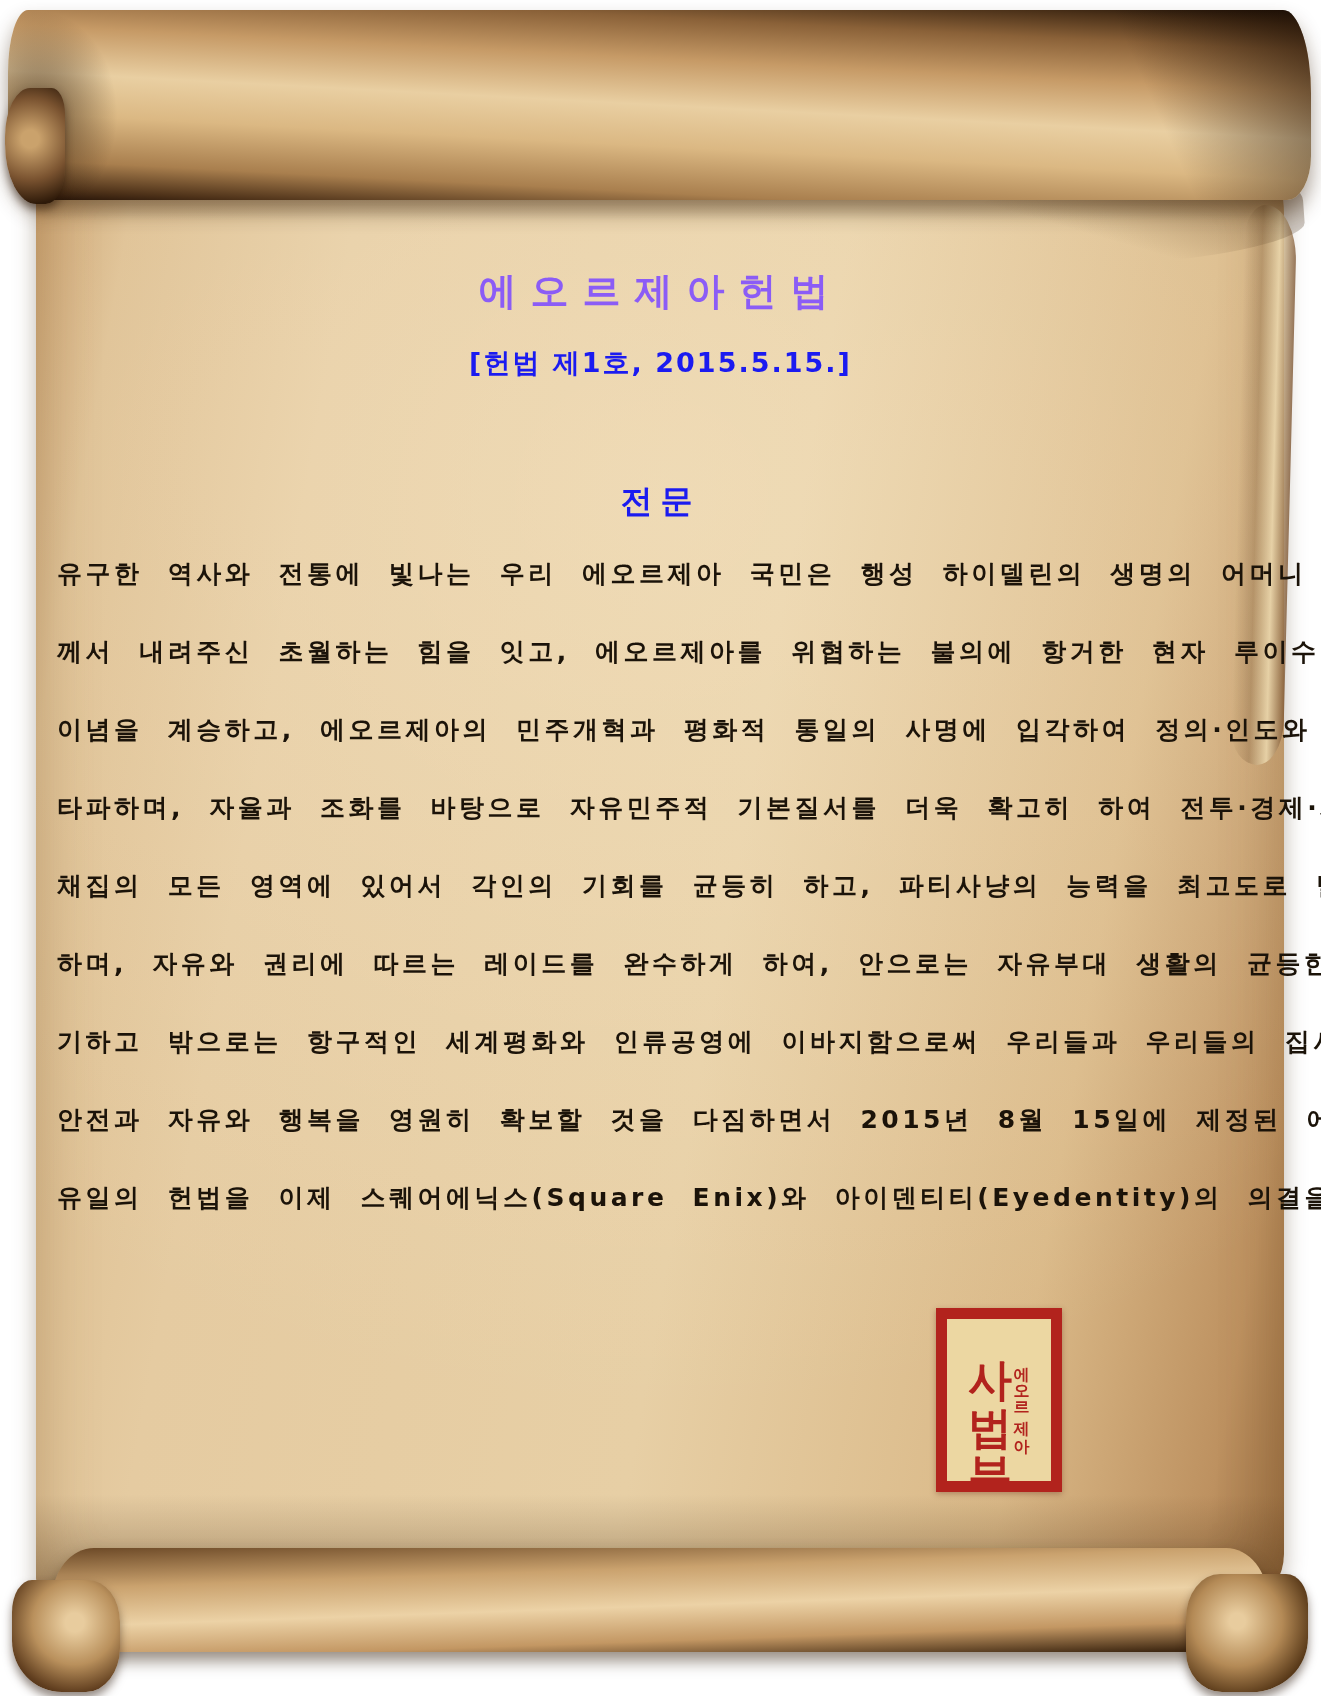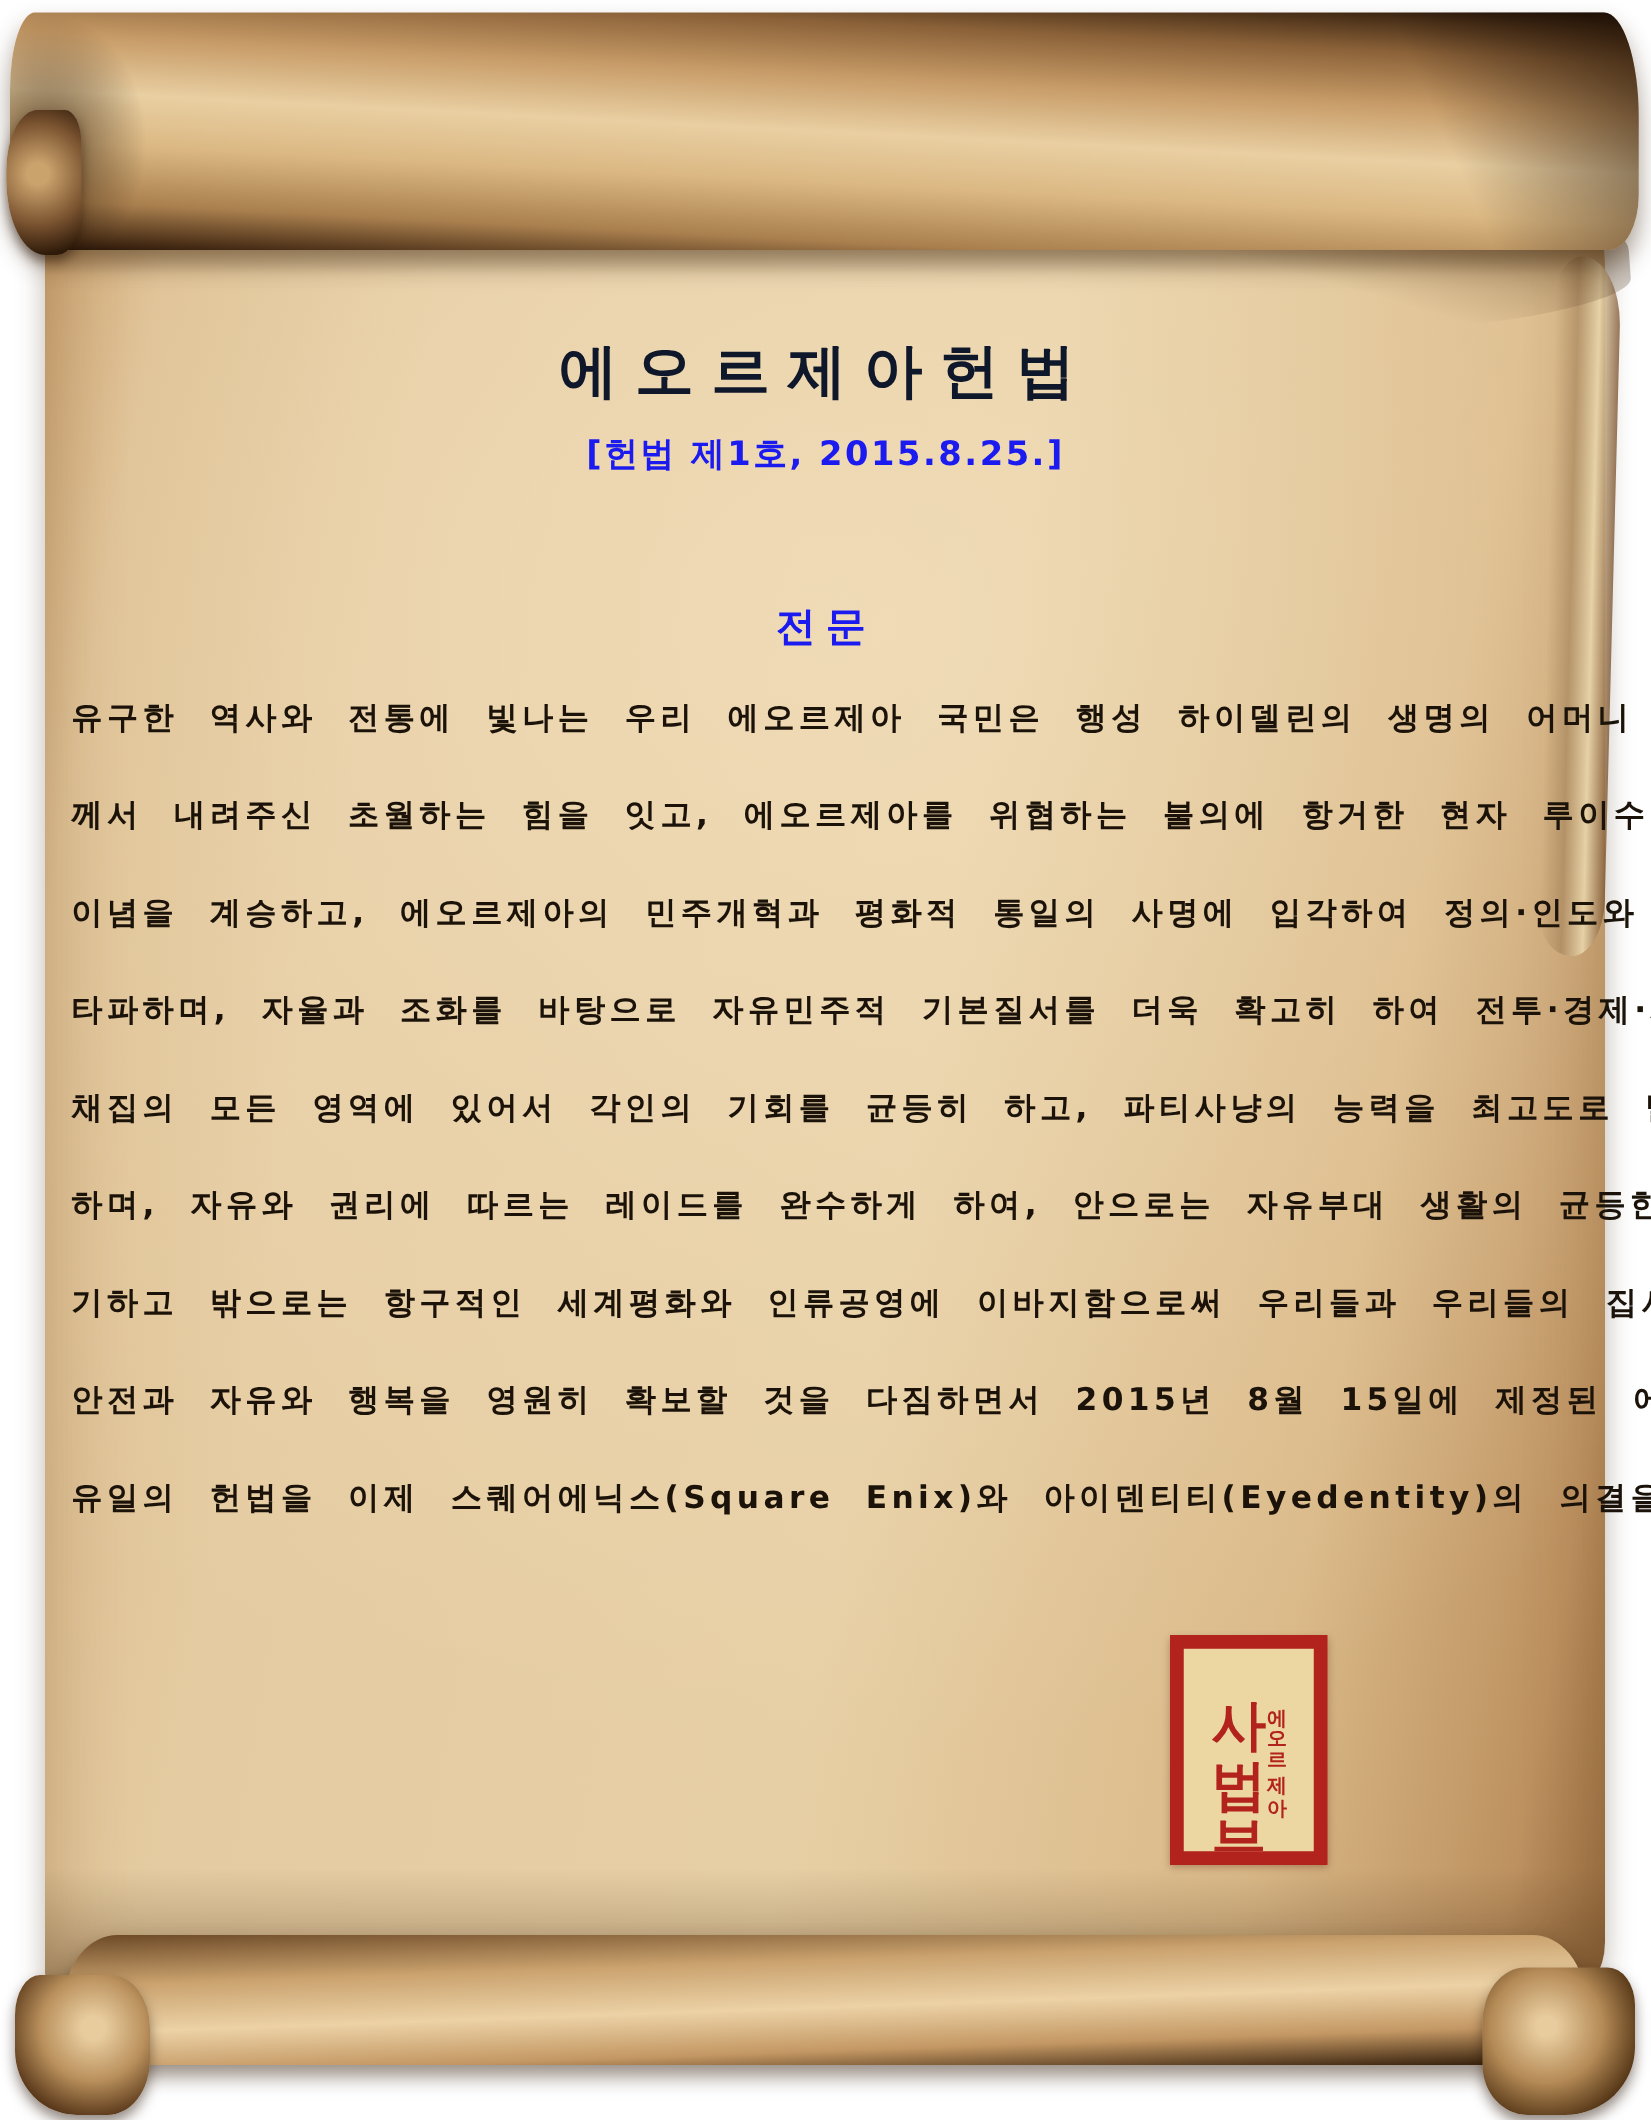--- a/index.html
+++ b/index.html
@@ -69,21 +69,21 @@
   .bottom-cap-right {
     position:absolute; left:1186px; top:1574px; width:122px; height:118px;
     border-radius:34px 22px 46% 36px / 44px 30px 46% 40px;
     background:radial-gradient(circle at 42% 40%, #e8cc9e 8%, #b48a56 45%, #573818 76%, #241405 100%);
     box-shadow:0 6px 10px rgba(40,20,5,.5);
   }
 
   
   .doc-title {
     position:absolute; left:0; right:0; top:266px; text-align:center;
-    font-size:47px; font-weight:bold; color:#0f172a; letter-spacing:14px;
+    font-size:38px; font-weight:bold; color:#8b5cf6; letter-spacing:14px;
   }
   .doc-subtitle {
     position:absolute; left:0; right:0; top:345px; text-align:center;
     font-size:27px; font-weight:bold; color:#1b1bf0; letter-spacing:2px;
   }
   .section-heading {
     position:absolute; left:0; right:0; top:480px; text-align:center;
     font-size:32px; font-weight:bold; color:#1b1bf0; letter-spacing:8px;
   }
   .preamble {
@@ -123,21 +123,21 @@
   <div class="parchment-body"></div>
   <div class="right-curl"></div>
   <div class="top-fold-right"></div>
   <div class="top-roll"></div>
   <div class="top-cap-left"></div>
   <div class="bottom-roll"></div>
   <div class="bottom-cap-left"></div>
   <div class="bottom-cap-right"></div>
 
   <div class="doc-title">에오르제아헌법</div>
-  <div class="doc-subtitle">[헌법 제1호, 2015.8.25.]</div>
+  <div class="doc-subtitle">[헌법 제1호, 2015.5.15.]</div>
   <div class="section-heading">전문</div>
 
   <div class="preamble">
       <div class="body-line">유구한 역사와 전통에 빛나는 우리 에오르제아 국민은 행성 하이델린의 생명의 어머니 크리스탈</div>
       <div class="body-line">께서 내려주신 초월하는 힘을 잇고, 에오르제아를 위협하는 불의에 항거한 현자 루이수아의</div>
       <div class="body-line">이념을 계승하고, 에오르제아의 민주개혁과 평화적 통일의 사명에 입각하여 정의·인도와</div>
       <div class="body-line">타파하며, 자율과 조화를 바탕으로 자유민주적 기본질서를 더욱 확고히 하여 전투·경제·제작·</div>
       <div class="body-line">채집의 모든 영역에 있어서 각인의 기회를 균등히 하고, 파티사냥의 능력을 최고도로 발휘하게</div>
       <div class="body-line">하며, 자유와 권리에 따르는 레이드를 완수하게 하여, 안으로는 자유부대 생활의 균등한 향상을</div>
       <div class="body-line">기하고 밖으로는 항구적인 세계평화와 인류공영에 이바지함으로써 우리들과 우리들의 집사의</div>

